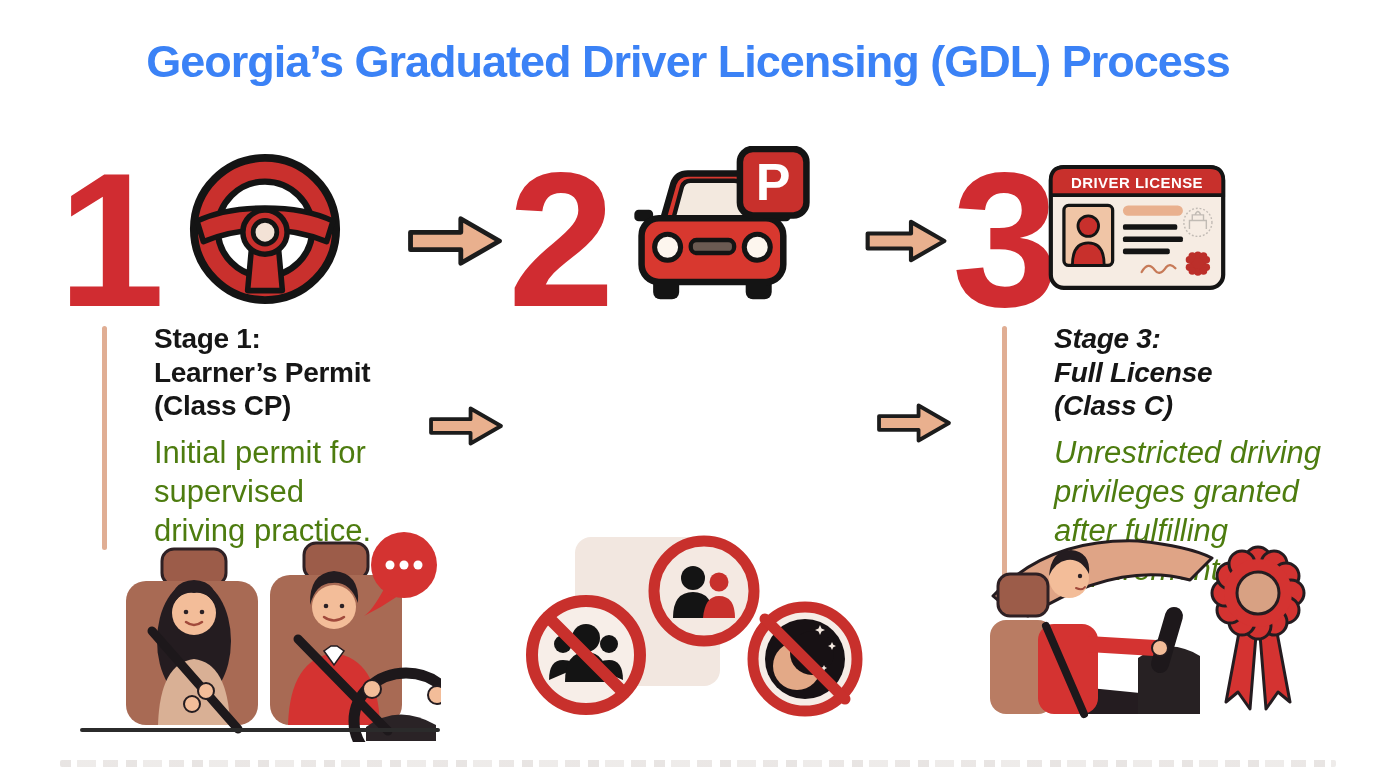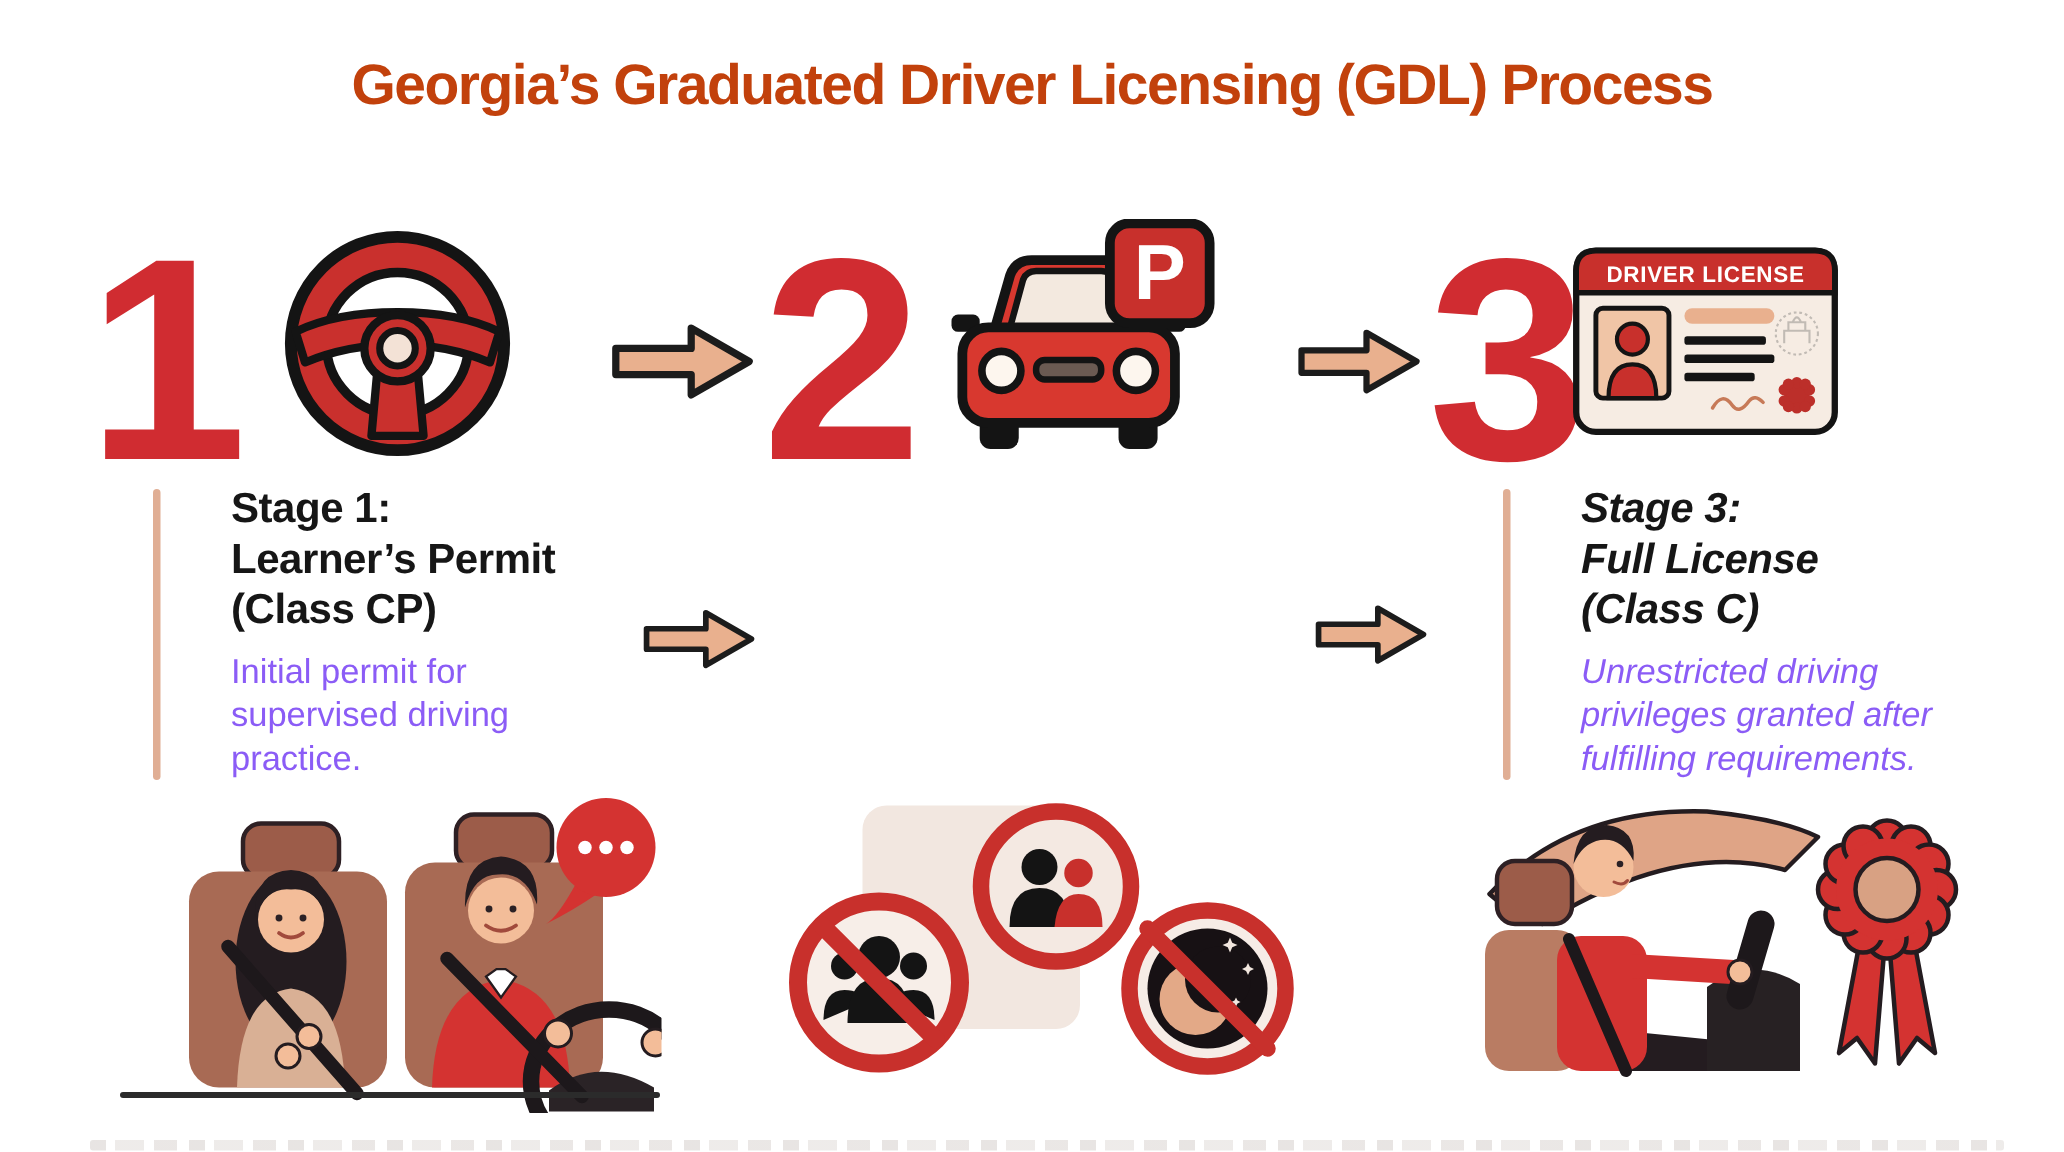--- a/index.html
+++ b/index.html
@@ -6,21 +6,21 @@
   .canvas{
     position:relative;width:1376px;height:768px;overflow:hidden;
     background:#ffffff;font-family:"Liberation Sans",sans-serif;color:#171717;
   }
   .canvas svg{display:block;}
   .canvas svg text{font-family:"Liberation Sans",sans-serif;}
 
   
   .title{
     position:absolute;top:36px;left:0;width:100%;margin:0;
-    text-align:center;font-size:38px;font-weight:700;letter-spacing:-1px;color:#c2410c;
+    text-align:center;font-size:45px;font-weight:700;letter-spacing:-1px;color:#3b82f6;
   }
 
   
   .num{
     position:absolute;font-size:192px;font-weight:700;line-height:0.75;
     color:#d02c31;letter-spacing:-6px;
   }
   .n1{left:58px;top:168px;}
   .n2{left:508px;top:168px;}
   .n3{left:952px;top:168px;}
@@ -41,21 +41,21 @@
   
   .stage-col{position:absolute;top:322px;padding-left:52px;min-height:198px;box-sizing:border-box;}
   .stage-col::before{
     content:"";position:absolute;left:0;top:4px;bottom:0;width:5px;border-radius:3px;background:#e0ae94;
   }
   .col1{left:102px;width:350px;}
   .col2{left:562px;width:350px;}
   .col3{left:1002px;width:352px;font-style:italic;}
   .stage-heading{margin:0;font-size:28px;font-weight:700;line-height:1.2;letter-spacing:-0.3px;color:#161616;}
   .stage-heading span{display:block;}
-  .stage-desc{margin:10px 0 0 0;font-size:23px;line-height:1.26;color:#8b5cf6;}
+  .stage-desc{margin:10px 0 0 0;font-size:31px;line-height:1.26;color:#4d7c0f;}
   .d1{max-width:222px;}
   .d2{max-width:240px;}
   .d3{max-width:302px;}
 
   
   .illus{position:absolute;}
   .illus-1{left:66px;top:518px;width:375px;height:224px;}
   .illus-2{left:525px;top:530px;width:355px;height:196px;}
   .illus-3{left:988px;top:524px;width:330px;height:200px;}
 

